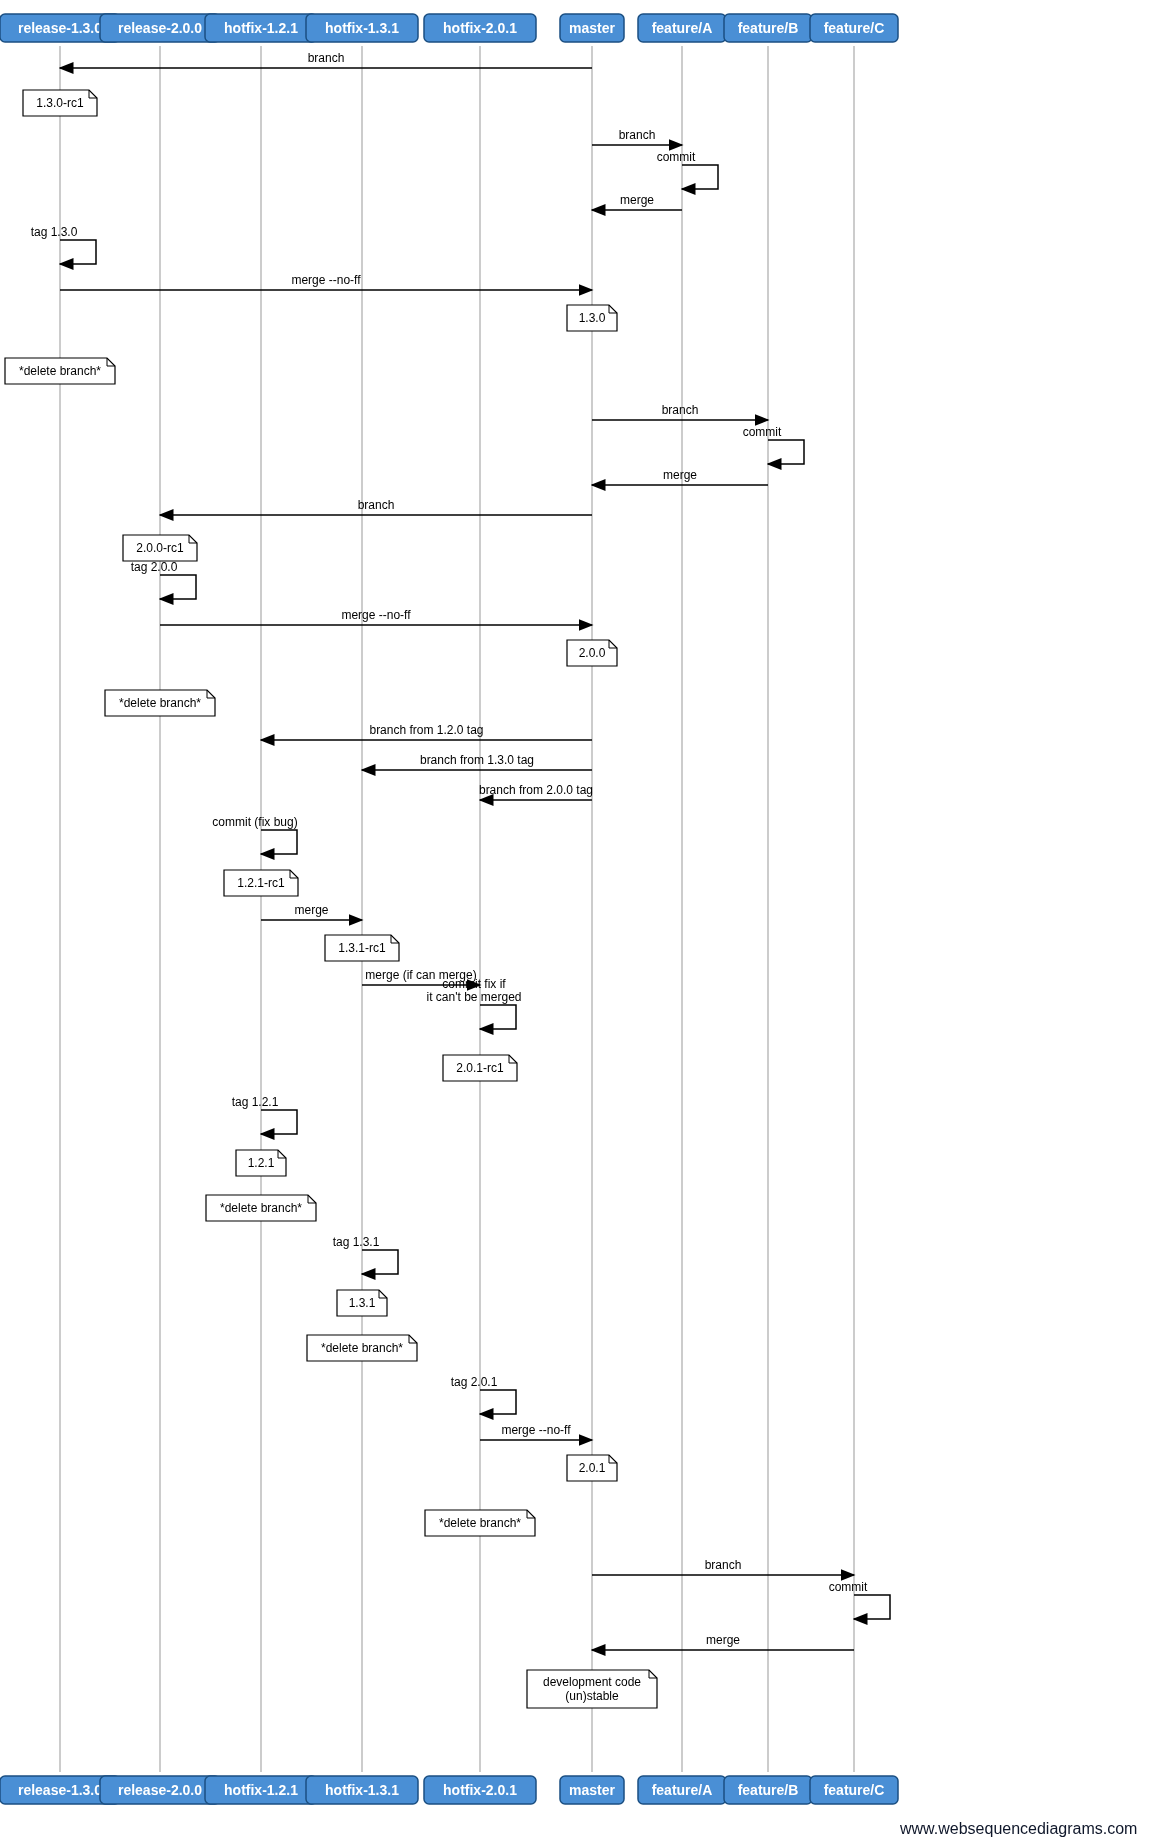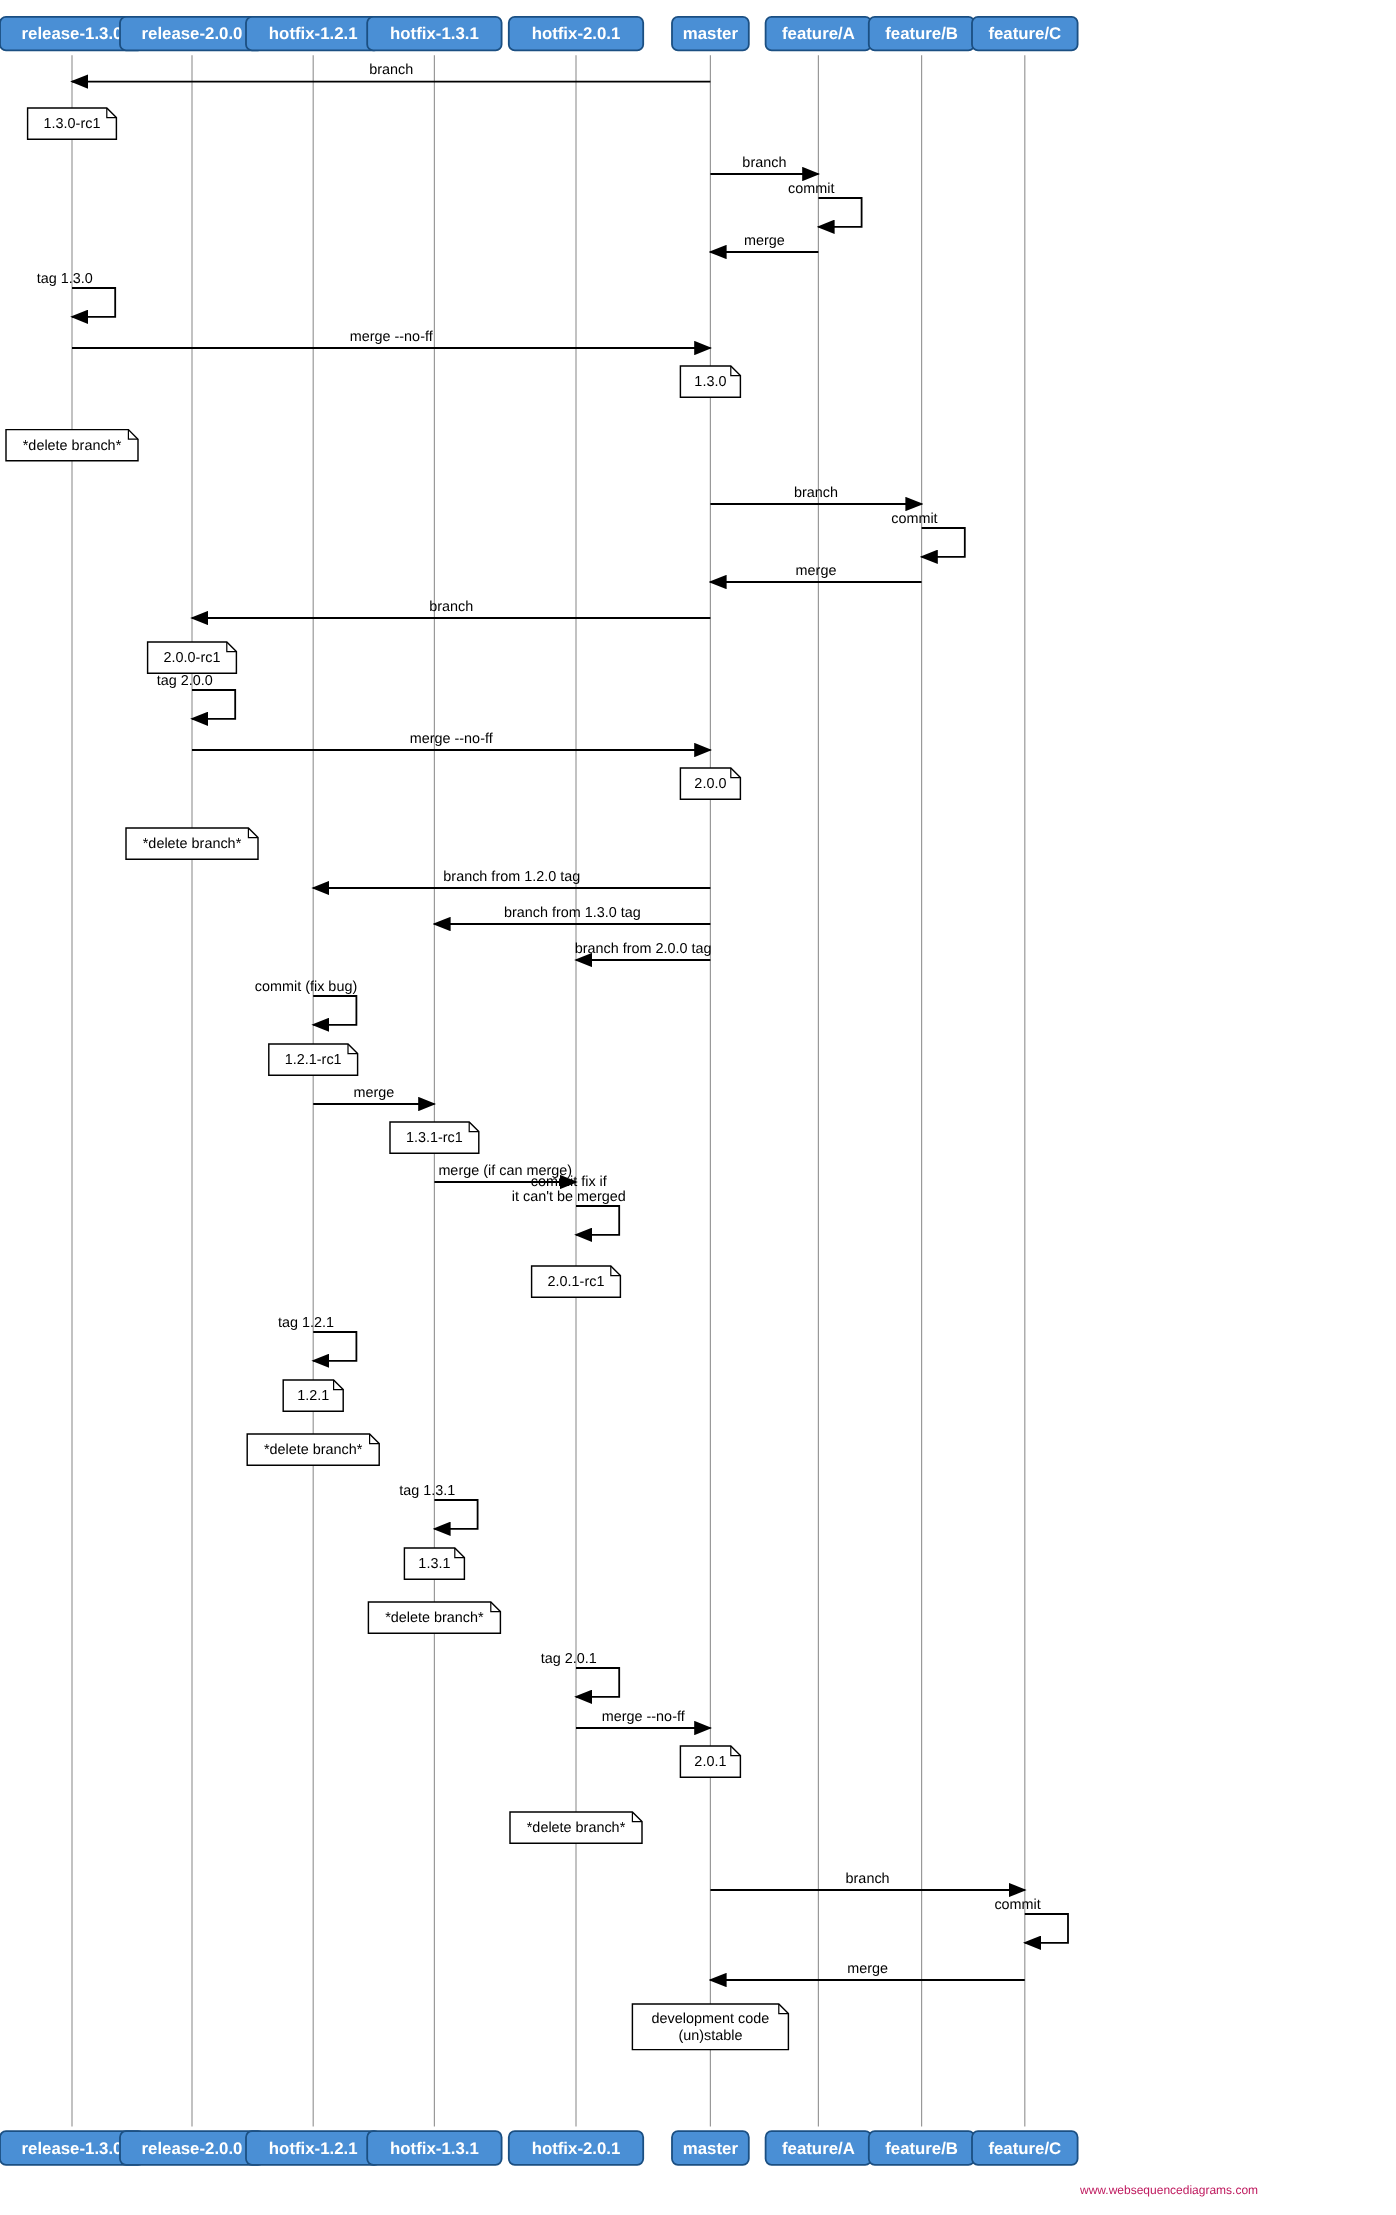--- a/index.html
+++ b/index.html
@@ -4,21 +4,21 @@
 <style>
 html,body{margin:0;padding:0;background:#fff;font-family:Arial,Helvetica,sans-serif;font-size:13px}
 svg{display:block}
 .participant{fill:#4a8fd5;stroke:#1b4f82;stroke-width:1.5}
 .participant-text{fill:#fff;font-weight:bold;text-anchor:middle;dominant-baseline:middle;font-size:14px}
 .lifeline{stroke:#999;stroke-width:1}
 .msg-line{stroke:#000;stroke-width:1.5;fill:none;marker-end:url(#arrow)}
 .msg-text{fill:#000;text-anchor:middle;font-size:12px}
 .note{fill:#fff;stroke:#000;stroke-width:1.2}
 .note-text{fill:#000;text-anchor:middle;font-size:12px}
-.footer{position:absolute;left:900px;top:1820px;font-size:10px;color:#be185d}
+.footer{position:absolute;left:900px;top:1820px;font-size:16px;color:#0f172a}
 #stage{position:relative;width:1163px;height:1846px}
 </style>
 </head>
 <body>
 
 <div id="stage">
   <svg id="diagram" width="1163" height="1846">
     <defs>
       <marker id="arrow" markerWidth="10" markerHeight="8" refX="9" refY="4" orient="auto">
         <path d="M0,0 L10,4 L0,8 Z" fill="#000"></path>

